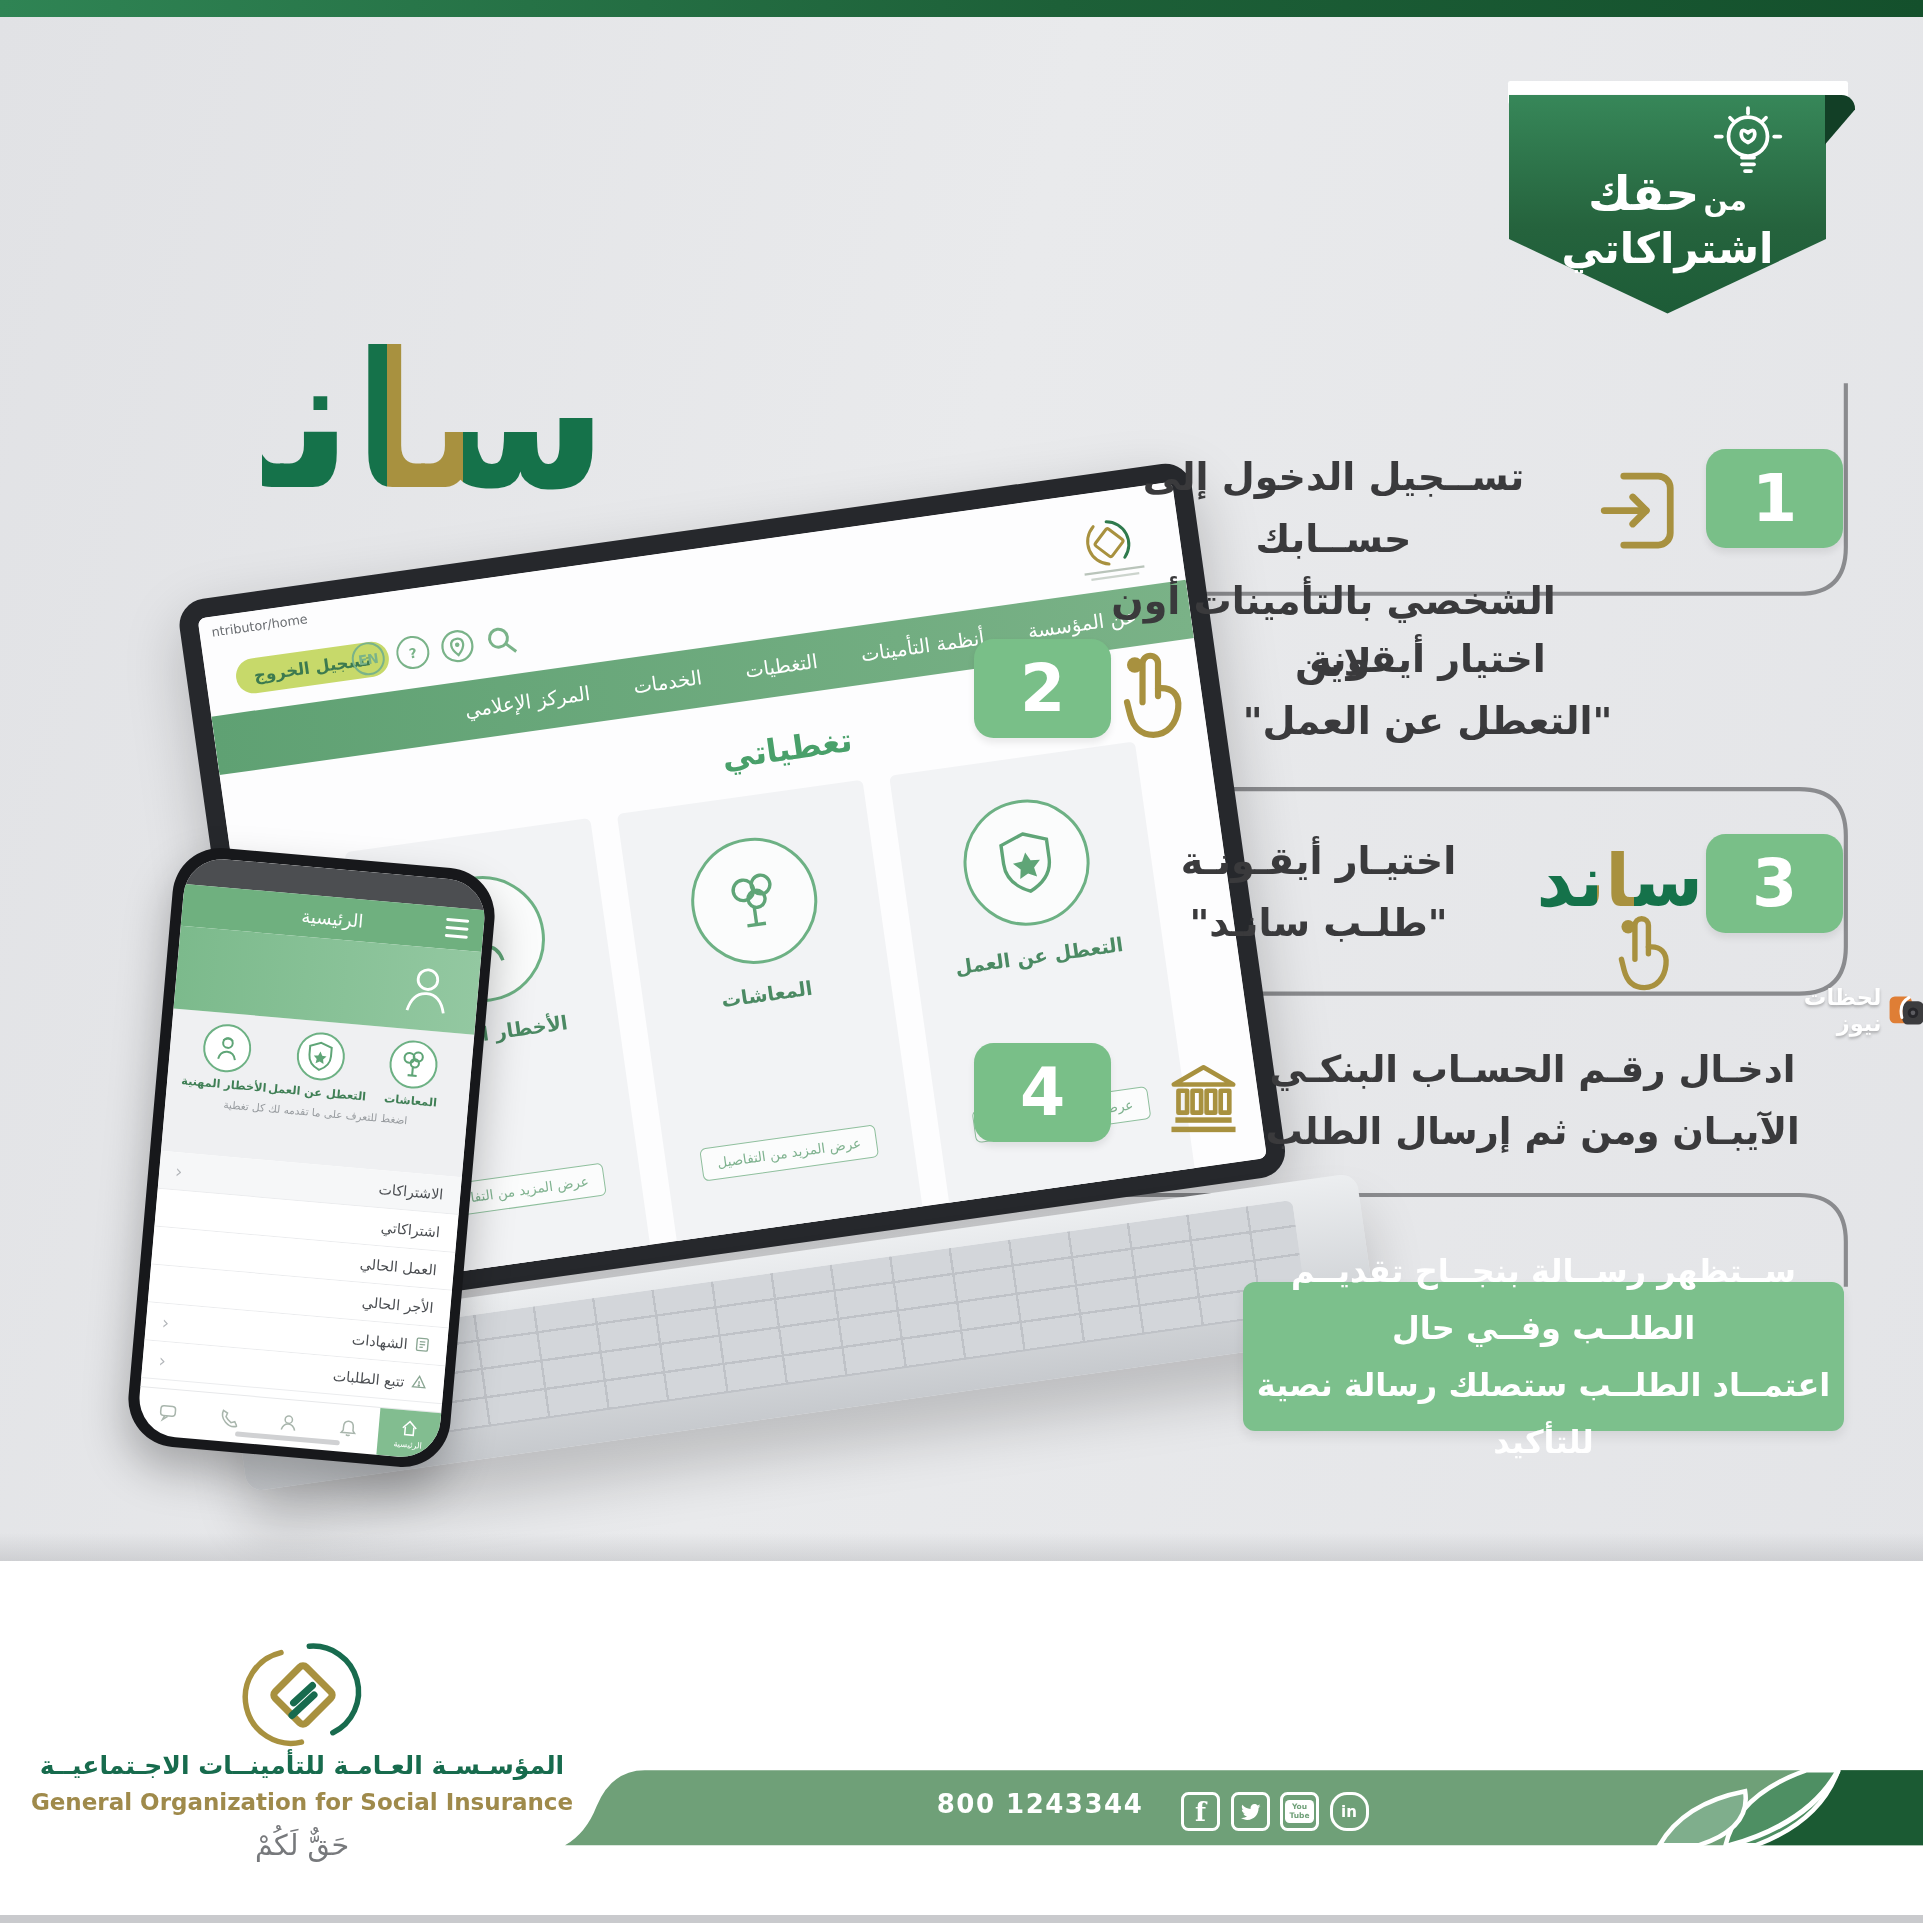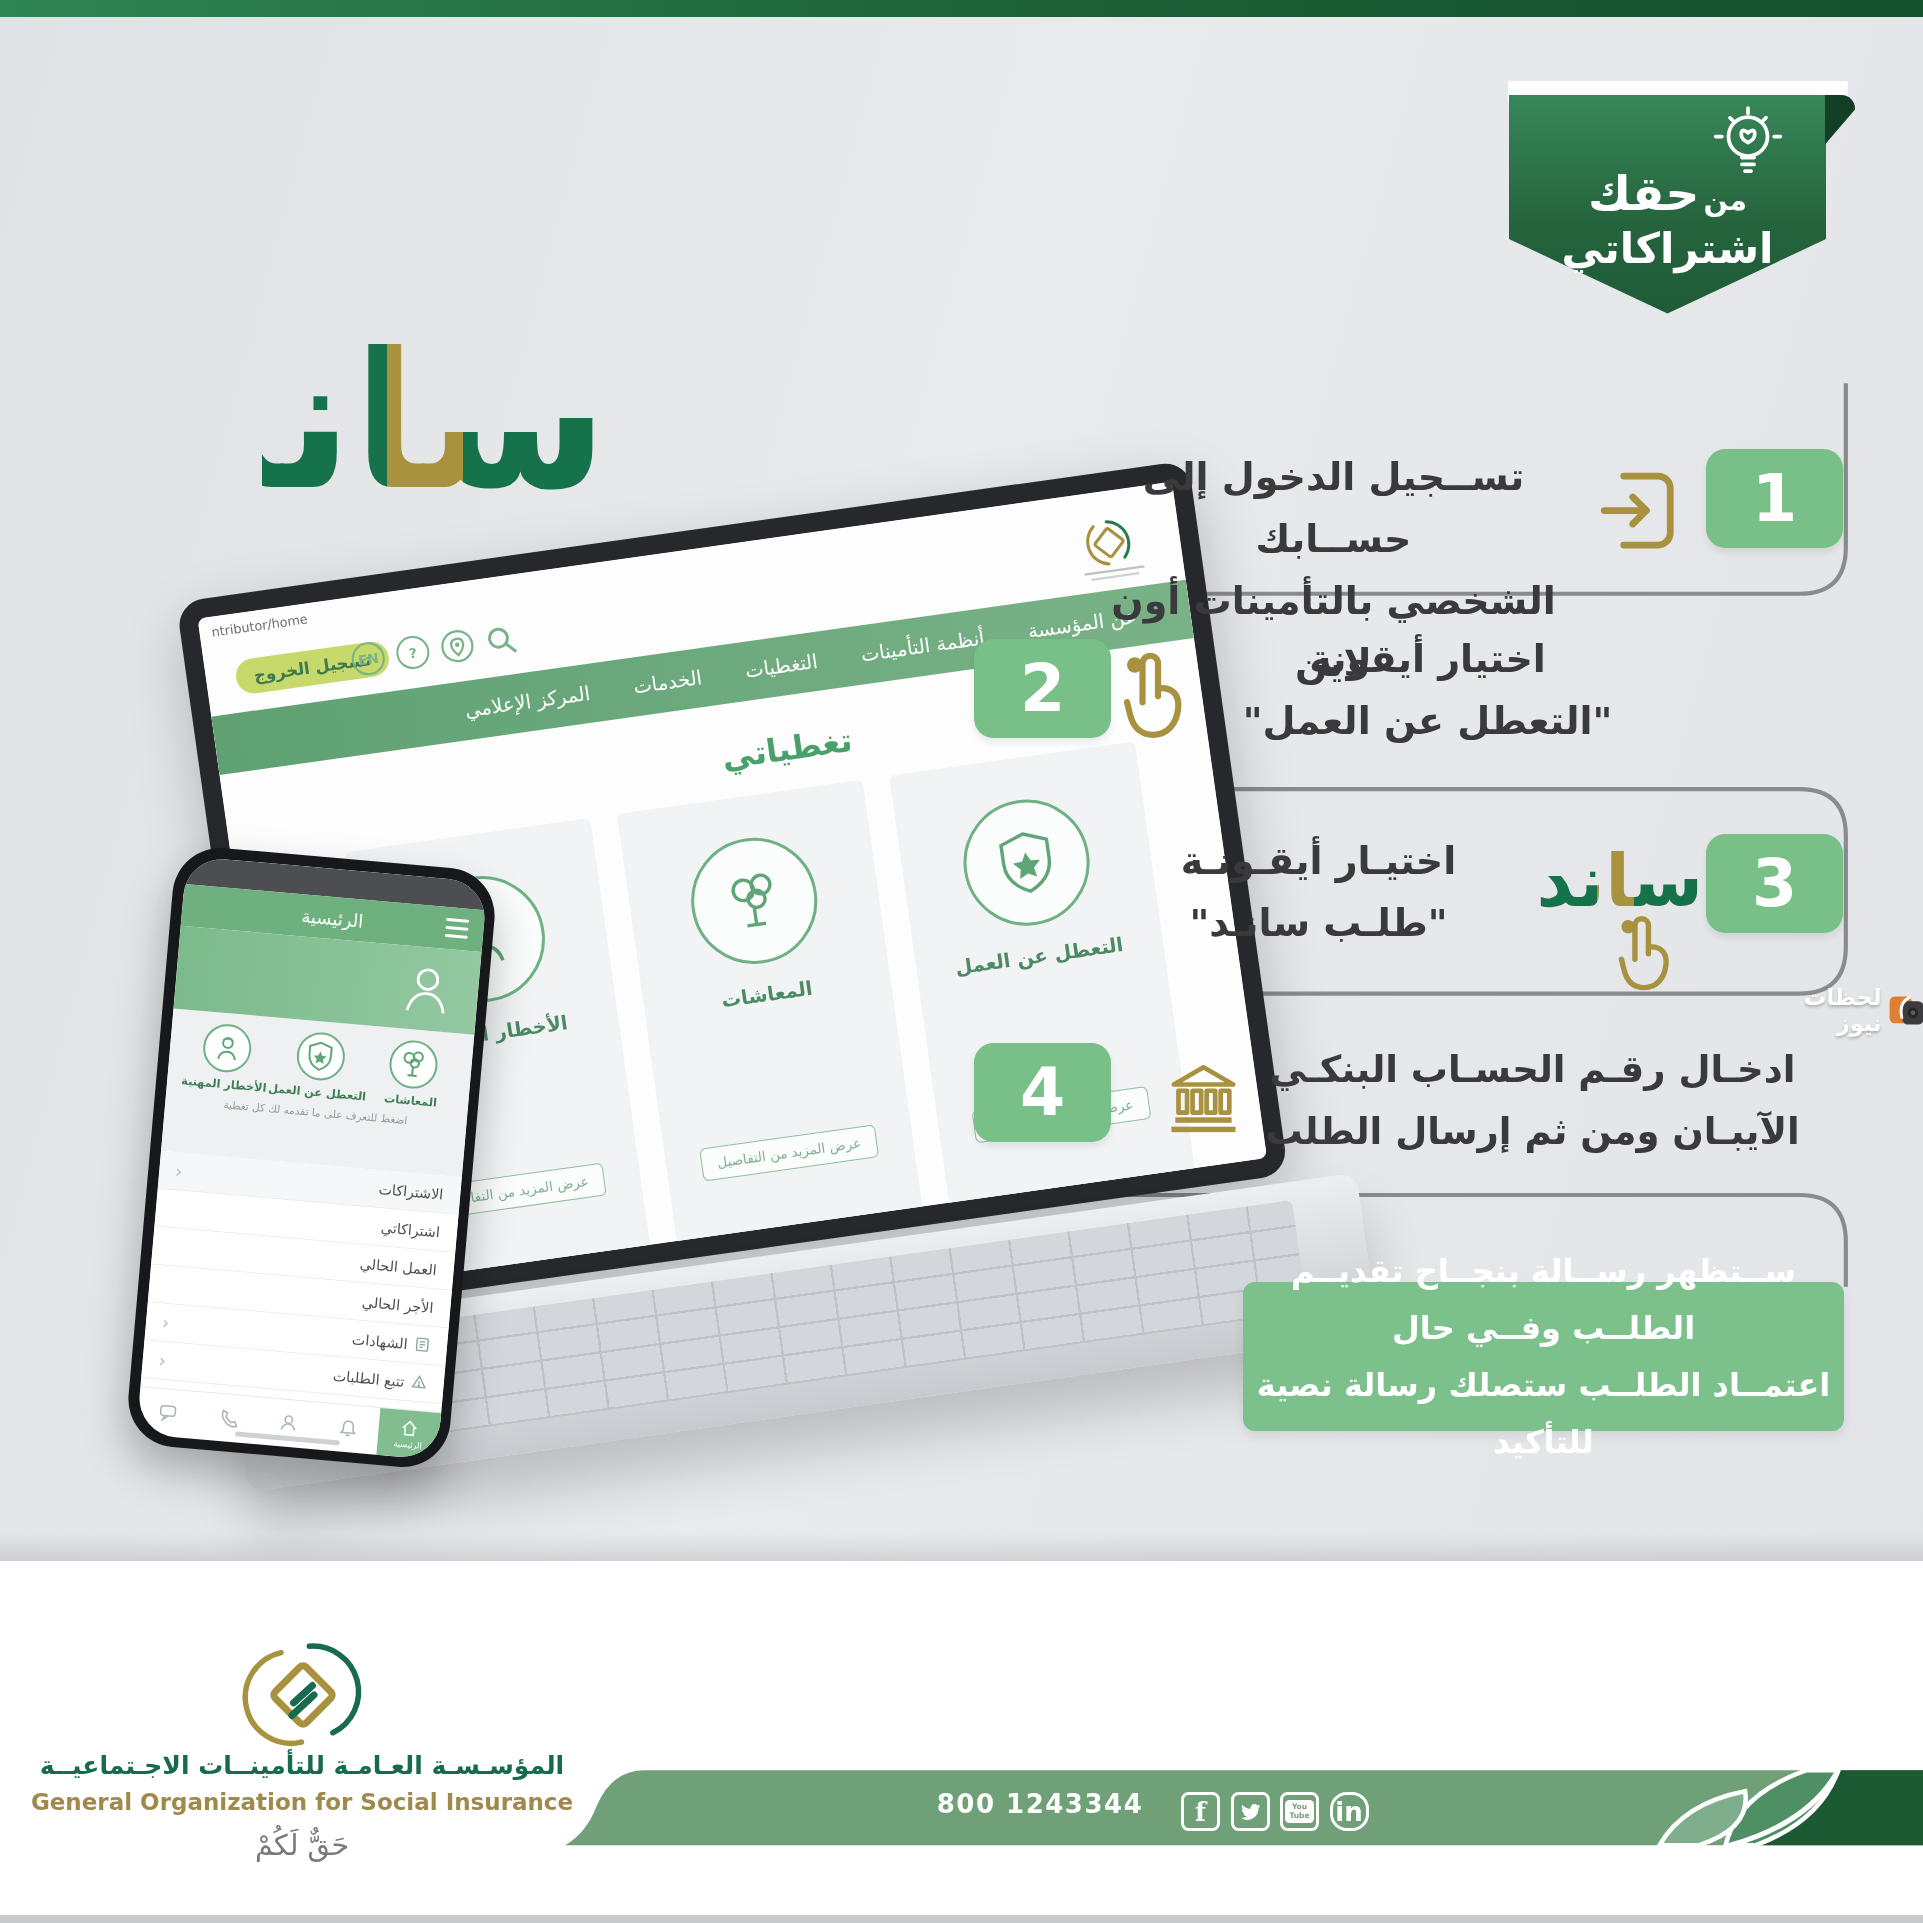--- a/index.html
+++ b/index.html
@@ -135,21 +135,21 @@
     font-size:23px;font-weight:bold;}
   .slogan{position:absolute;left:30px;top:1828px;width:544px;text-align:center;color:#77797c;
     font-size:28.6px;direction:rtl;}
   .band{position:absolute;left:556px;top:1770px;}
   .band-phone{position:absolute;left:912px;top:1789px;width:256px;text-align:center;color:#fff;
     font-size:26px;font-weight:bold;letter-spacing:1.5px;}
   .social{position:absolute;left:1181px;top:1792px;display:flex;gap:10.5px;}
   .sq{width:39px;height:39px;border:3px solid #fff;border-radius:7.5px;display:flex;align-items:center;
     justify-content:center;color:#fff;font-weight:bold;}
   .sq.fb{font-size:25.6px;font-family:"DejaVu Serif",serif;}
-  .sq.in{font-size:26px;border-radius:17px;}
+  .sq.in{font-size:15px;border-radius:17px;}
   .yt-inner{width:28.6px;height:22.5px;background:#fff;border-radius:4.5px;display:flex;flex-direction:column;
     align-items:center;justify-content:center;color:#6fa078;font-size:7.5px;font-weight:bold;line-height:8.3px;}
   .bstrip{position:absolute;left:0;top:1915px;width:1924px;height:9px;background:#c9cacd;}
 </style>
 </head>
 <body>
 
 <div class="canvas">
 
   <div class="topstrip"></div>

